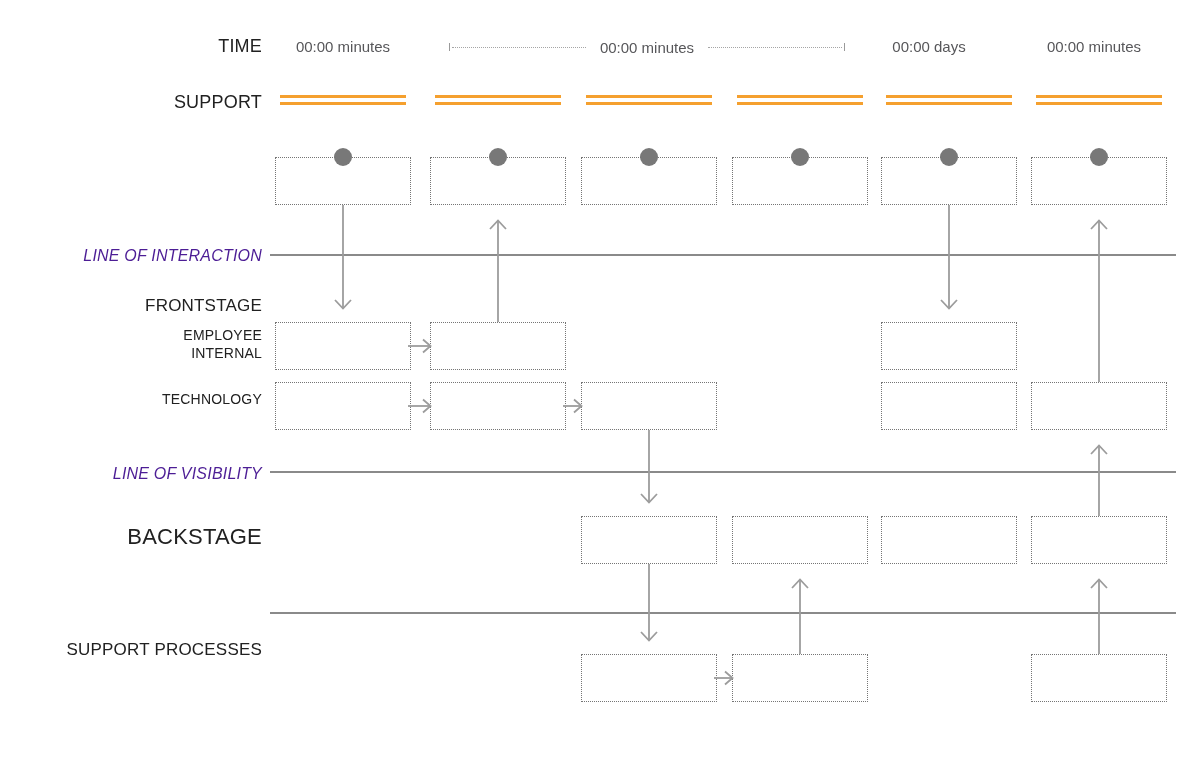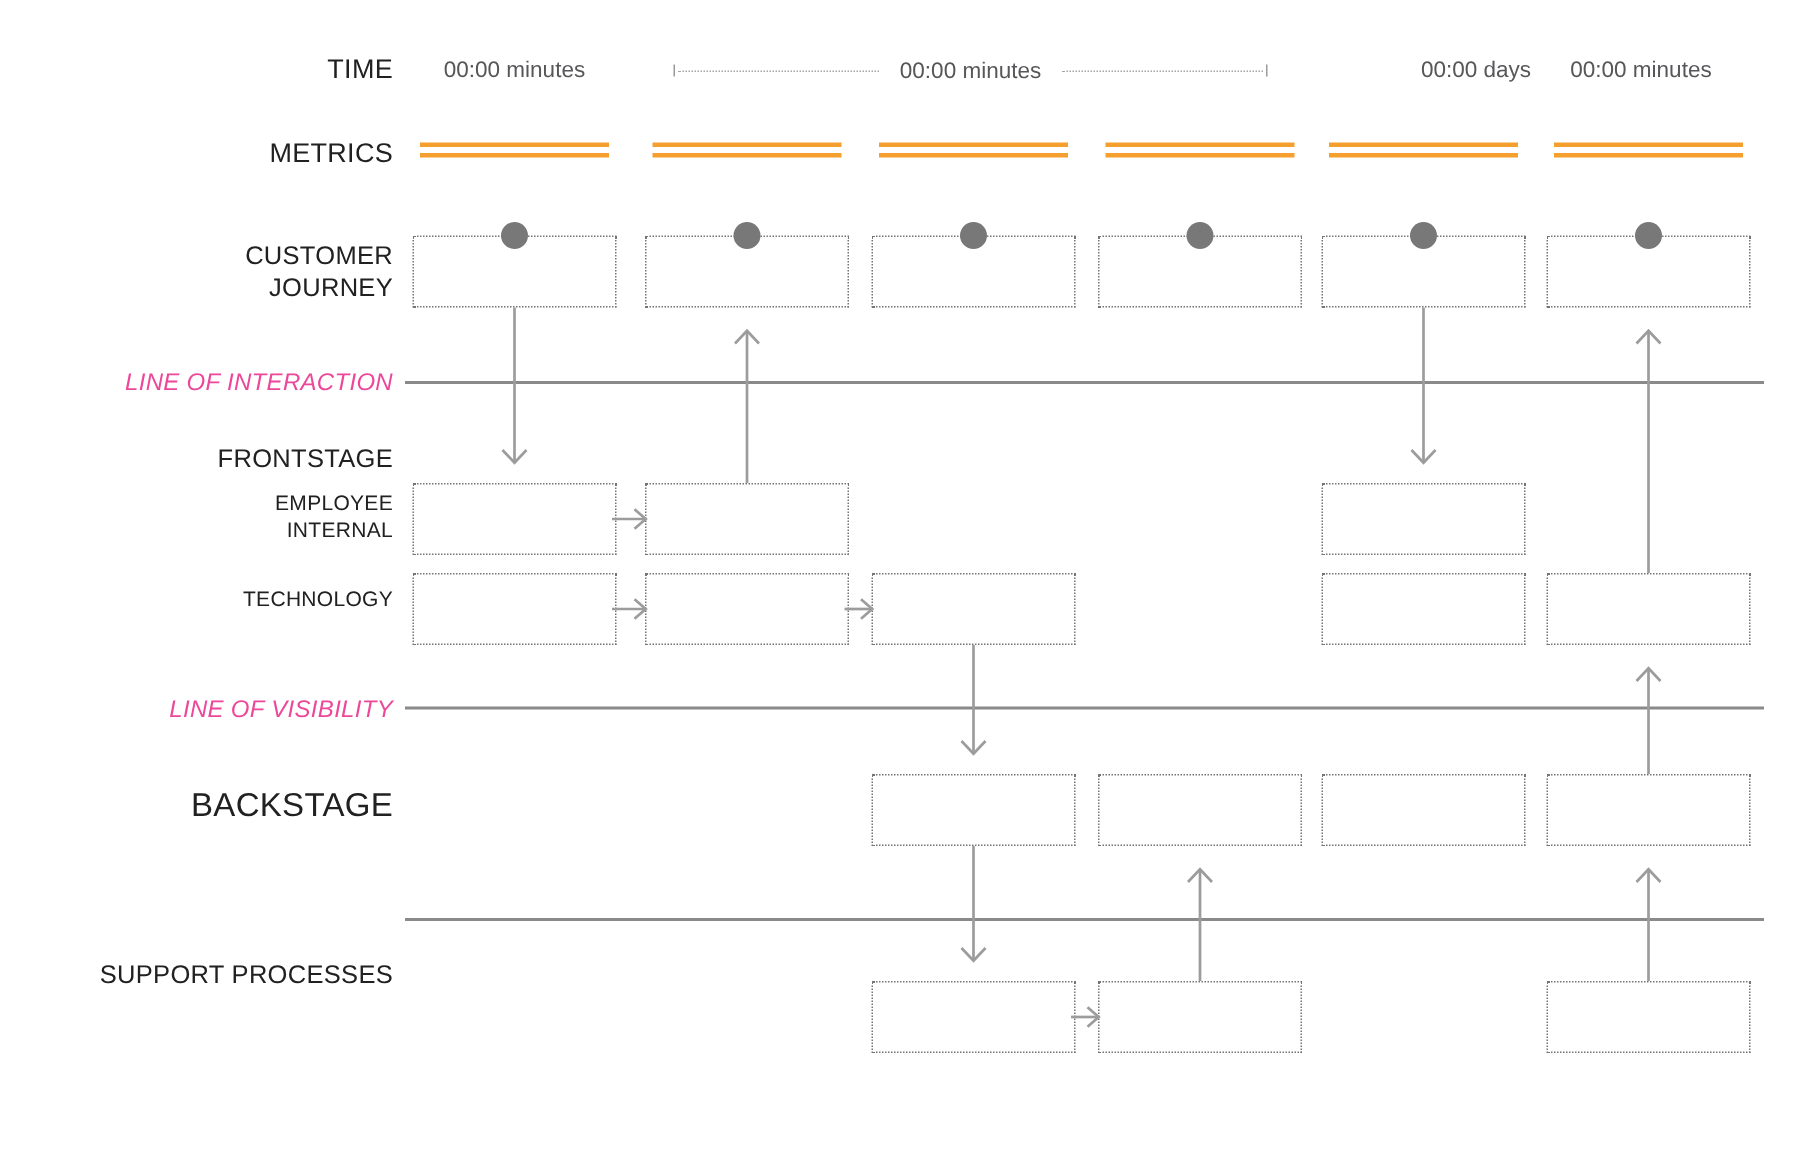--- a/index.html
+++ b/index.html
@@ -1,21 +1,21 @@
 <!DOCTYPE html>
 <html><head>
 <meta charset="utf-8">
 <style>
   html,body{margin:0;padding:0;background:#ffffff;}
   #diagram{position:relative;width:1200px;height:732px;background:#fff;
            font-family:"Liberation Sans",sans-serif;overflow:hidden;}
   .row-label{position:absolute;right:938px;text-align:right;color:#212121;
              white-space:nowrap;letter-spacing:.2px;}
   .row-label.multiline{white-space:pre-line;}
-  .row-label.gray{color:#ec4899;font-style:italic;font-size:16px;}
+  .row-label.gray{color:#4c1d95;font-style:italic;font-size:16px;}
   .h-rule{position:absolute;left:270px;width:906px;height:2px;background:#8A8A8A;z-index:0;}
   .time-text{position:absolute;font-size:15px;color:#57575A;text-align:center;}
   .time-range{position:absolute;display:flex;align-items:center;height:14px;}
   .tick{width:1px;height:8px;background:#9A9A9A;}
   .dotline{flex:1;border-top:1px dotted #A5A5A5;height:0;margin:0 2px;}
   .time-text-inline{font-size:15px;color:#57575A;padding:0 12px;white-space:nowrap;}
   .dbox{position:absolute;width:136px;height:48px;border:1.5px dotted #757575;
         box-sizing:border-box;background:#fff;z-index:1;}
   .dot{position:absolute;width:18px;height:18px;border-radius:50%;background:#787878;z-index:3;}
   .metric{position:absolute;width:126px;height:4px;
@@ -25,41 +25,39 @@
 </head>
 <body>
 
 <div id="diagram">
 
   <div class="h-rule" style="top:254px"></div>
   <div class="h-rule" style="top:471px"></div>
   <div class="h-rule" style="top:612px"></div>
 
   <div class="row-label" style="top:36px;font-size:18px">TIME</div>
-  <div class="row-label" style="top:92px;font-size:18px">METRICS</div>
-  <div class="row-label multiline" style="top:160px;font-size:17px;line-height:21px">CUSTOMER
-JOURNEY</div>
+  <div class="row-label" style="top:92px;font-size:18px">SUPPORT</div>
   <div class="row-label gray" style="top:247px">LINE OF INTERACTION</div>
   <div class="row-label" style="top:296px;font-size:17px">FRONTSTAGE</div>
   <div class="row-label multiline" style="top:326px;font-size:14px;line-height:18px">EMPLOYEE
 INTERNAL</div>
   <div class="row-label" style="top:391px;font-size:14px">TECHNOLOGY</div>
   <div class="row-label gray" style="top:465px">LINE OF VISIBILITY</div>
   <div class="row-label" style="top:524px;font-size:22px">BACKSTAGE</div>
   <div class="row-label" style="top:640px;font-size:17px">SUPPORT PROCESSES</div>
 
   <div class="time-text" style="left:263px;top:38px;width:160px">00:00 minutes</div>
   <div class="time-range" style="left:449px;top:40px;width:396px">
     <span class="tick"></span>
     <span class="dotline"></span>
     <span class="time-text-inline">00:00 minutes</span>
     <span class="dotline"></span>
     <span class="tick"></span>
   </div>
-  <div class="time-text" style="left:904px;top:38px;width:160px">00:00 days</div>
+  <div class="time-text" style="left:849px;top:38px;width:160px">00:00 days</div>
   <div class="time-text" style="left:1014px;top:38px;width:160px">00:00 minutes</div>
 
   <div id="gen">
       <div class="metric" style="left:280px;top:95px;border-top-color:#F5A02E;border-bottom-color:#F5A02E;"></div>
       <div class="metric" style="left:435px;top:95px;border-top-color:#F5A02E;border-bottom-color:#F5A02E;"></div>
       <div class="metric" style="left:586px;top:95px;border-top-color:#F5A02E;border-bottom-color:#F5A02E;"></div>
       <div class="metric" style="left:737px;top:95px;border-top-color:#F5A02E;border-bottom-color:#F5A02E;"></div>
       <div class="metric" style="left:886px;top:95px;border-top-color:#F5A02E;border-bottom-color:#F5A02E;"></div>
       <div class="metric" style="left:1036px;top:95px;border-top-color:#F5A02E;border-bottom-color:#F5A02E;"></div>
       <div class="dbox" style="left:275px;top:157px;border-color:#757575;"></div>

